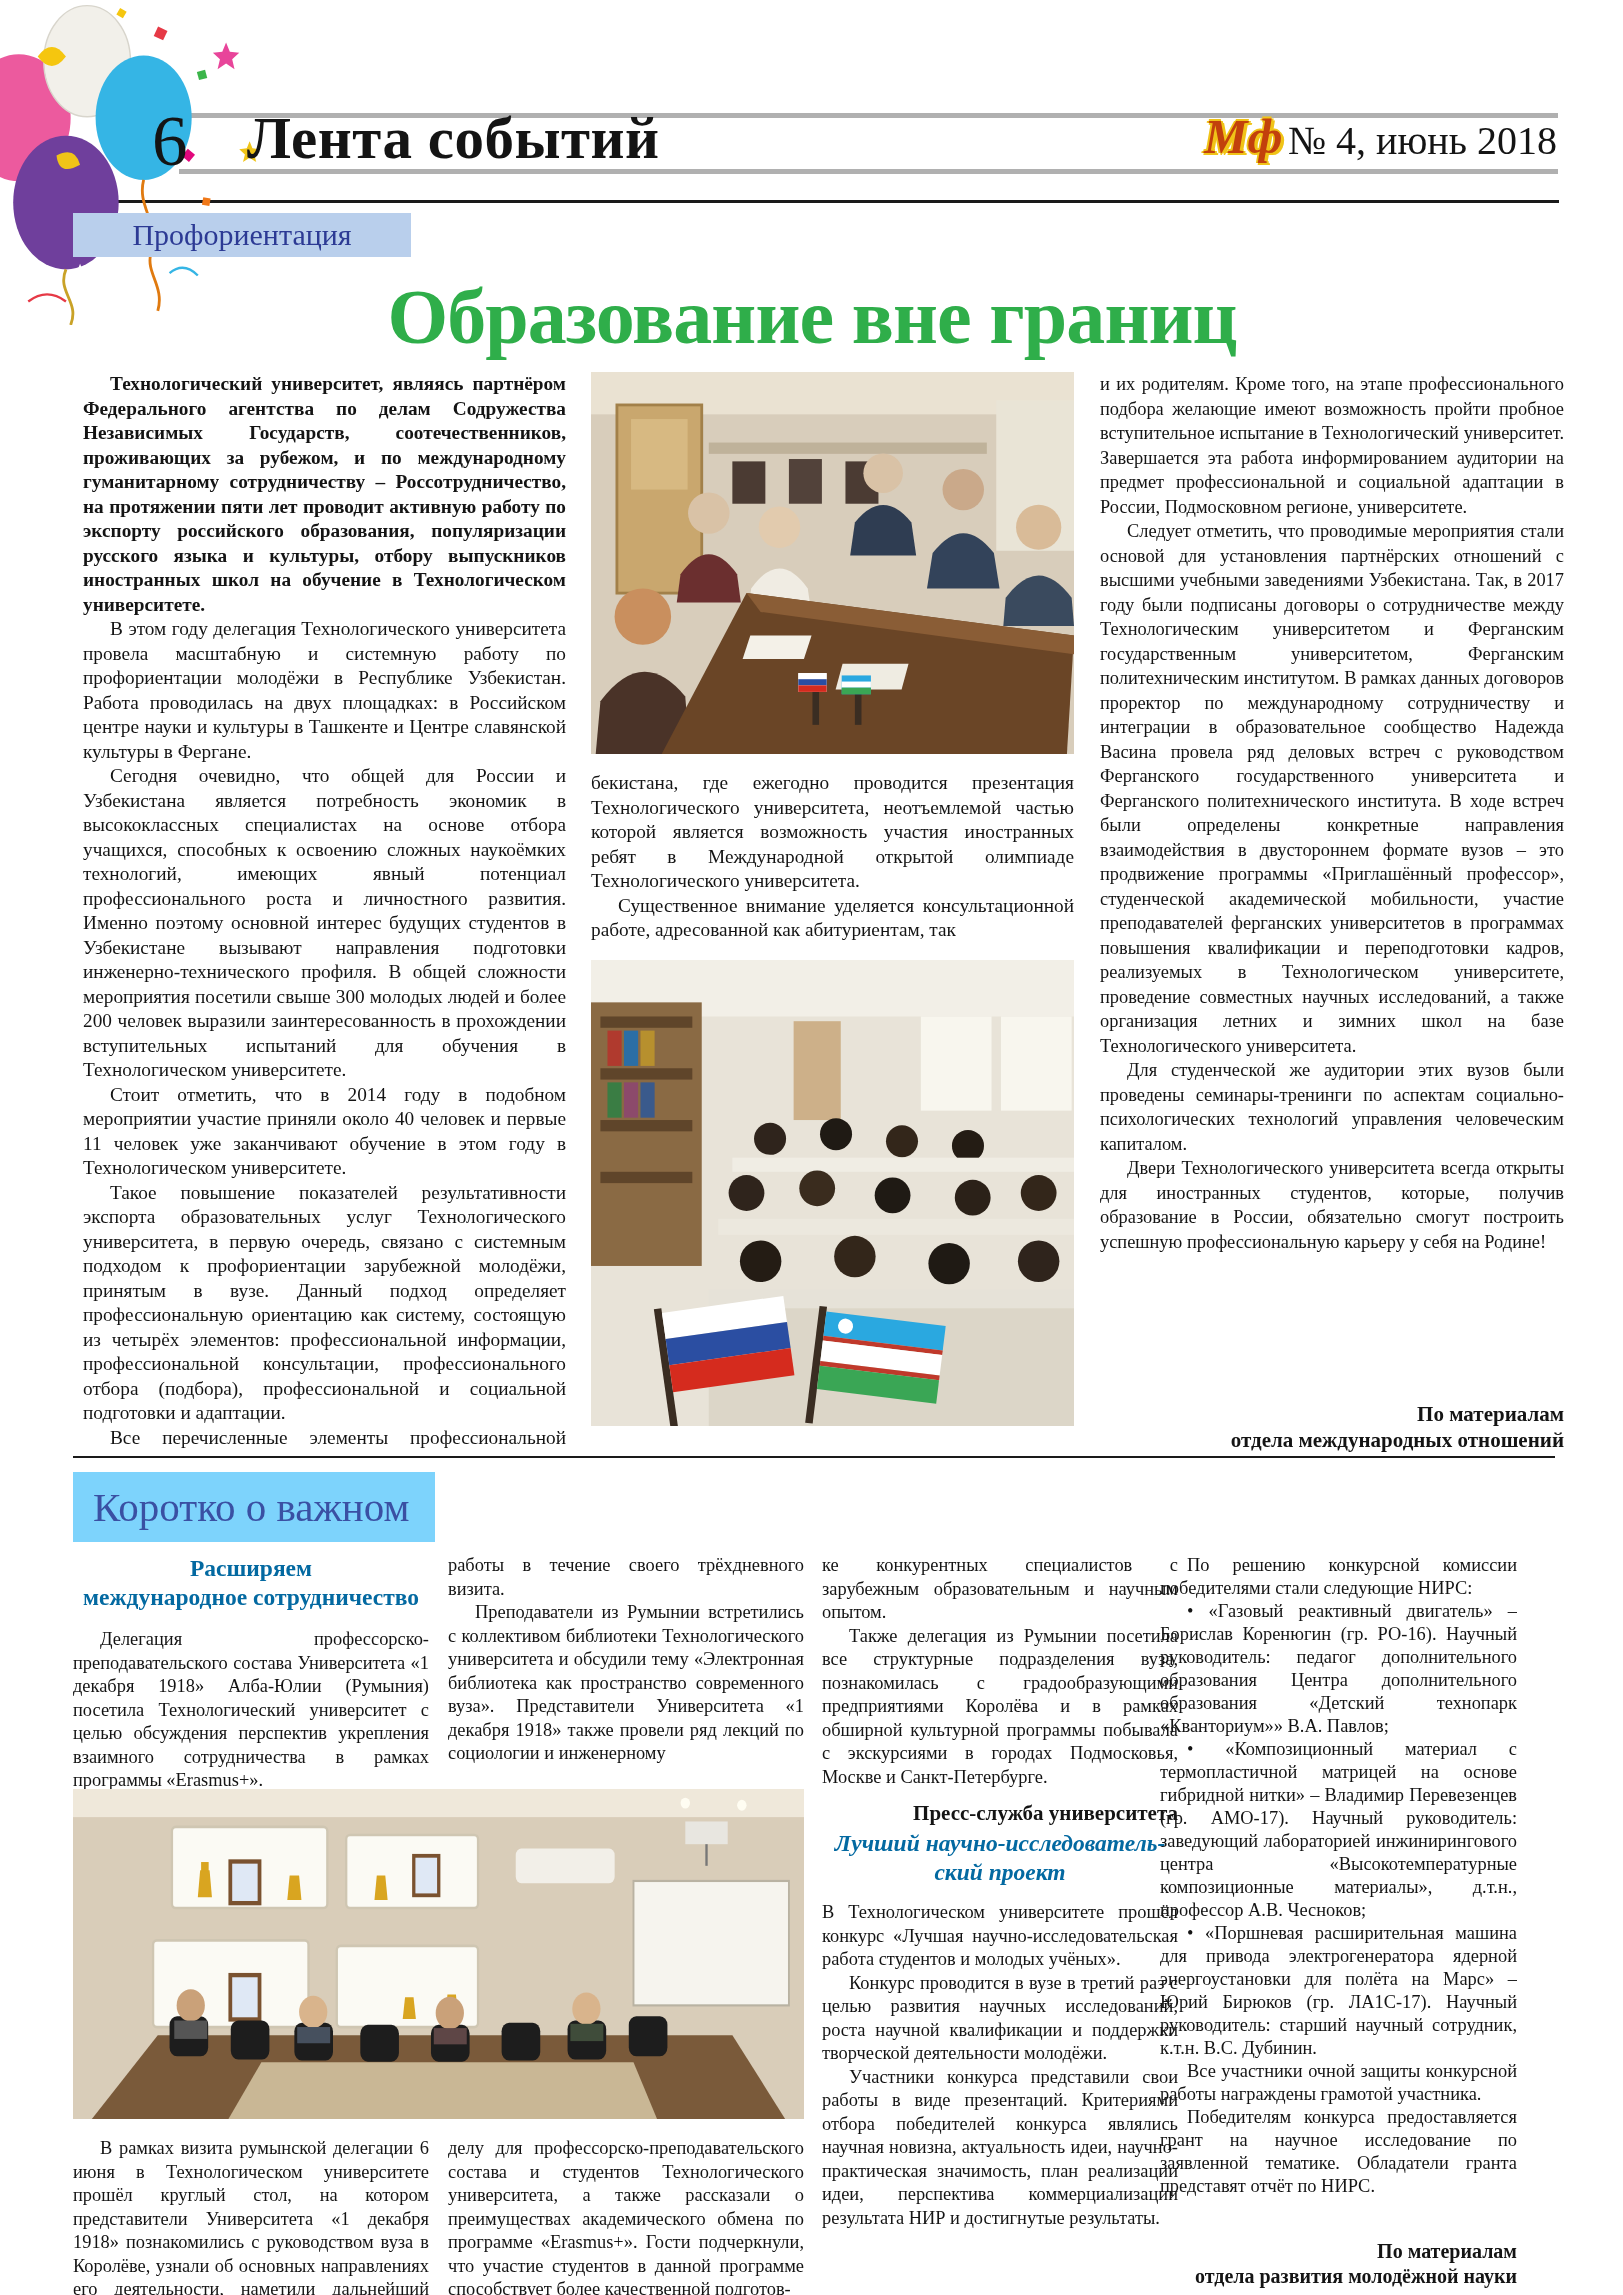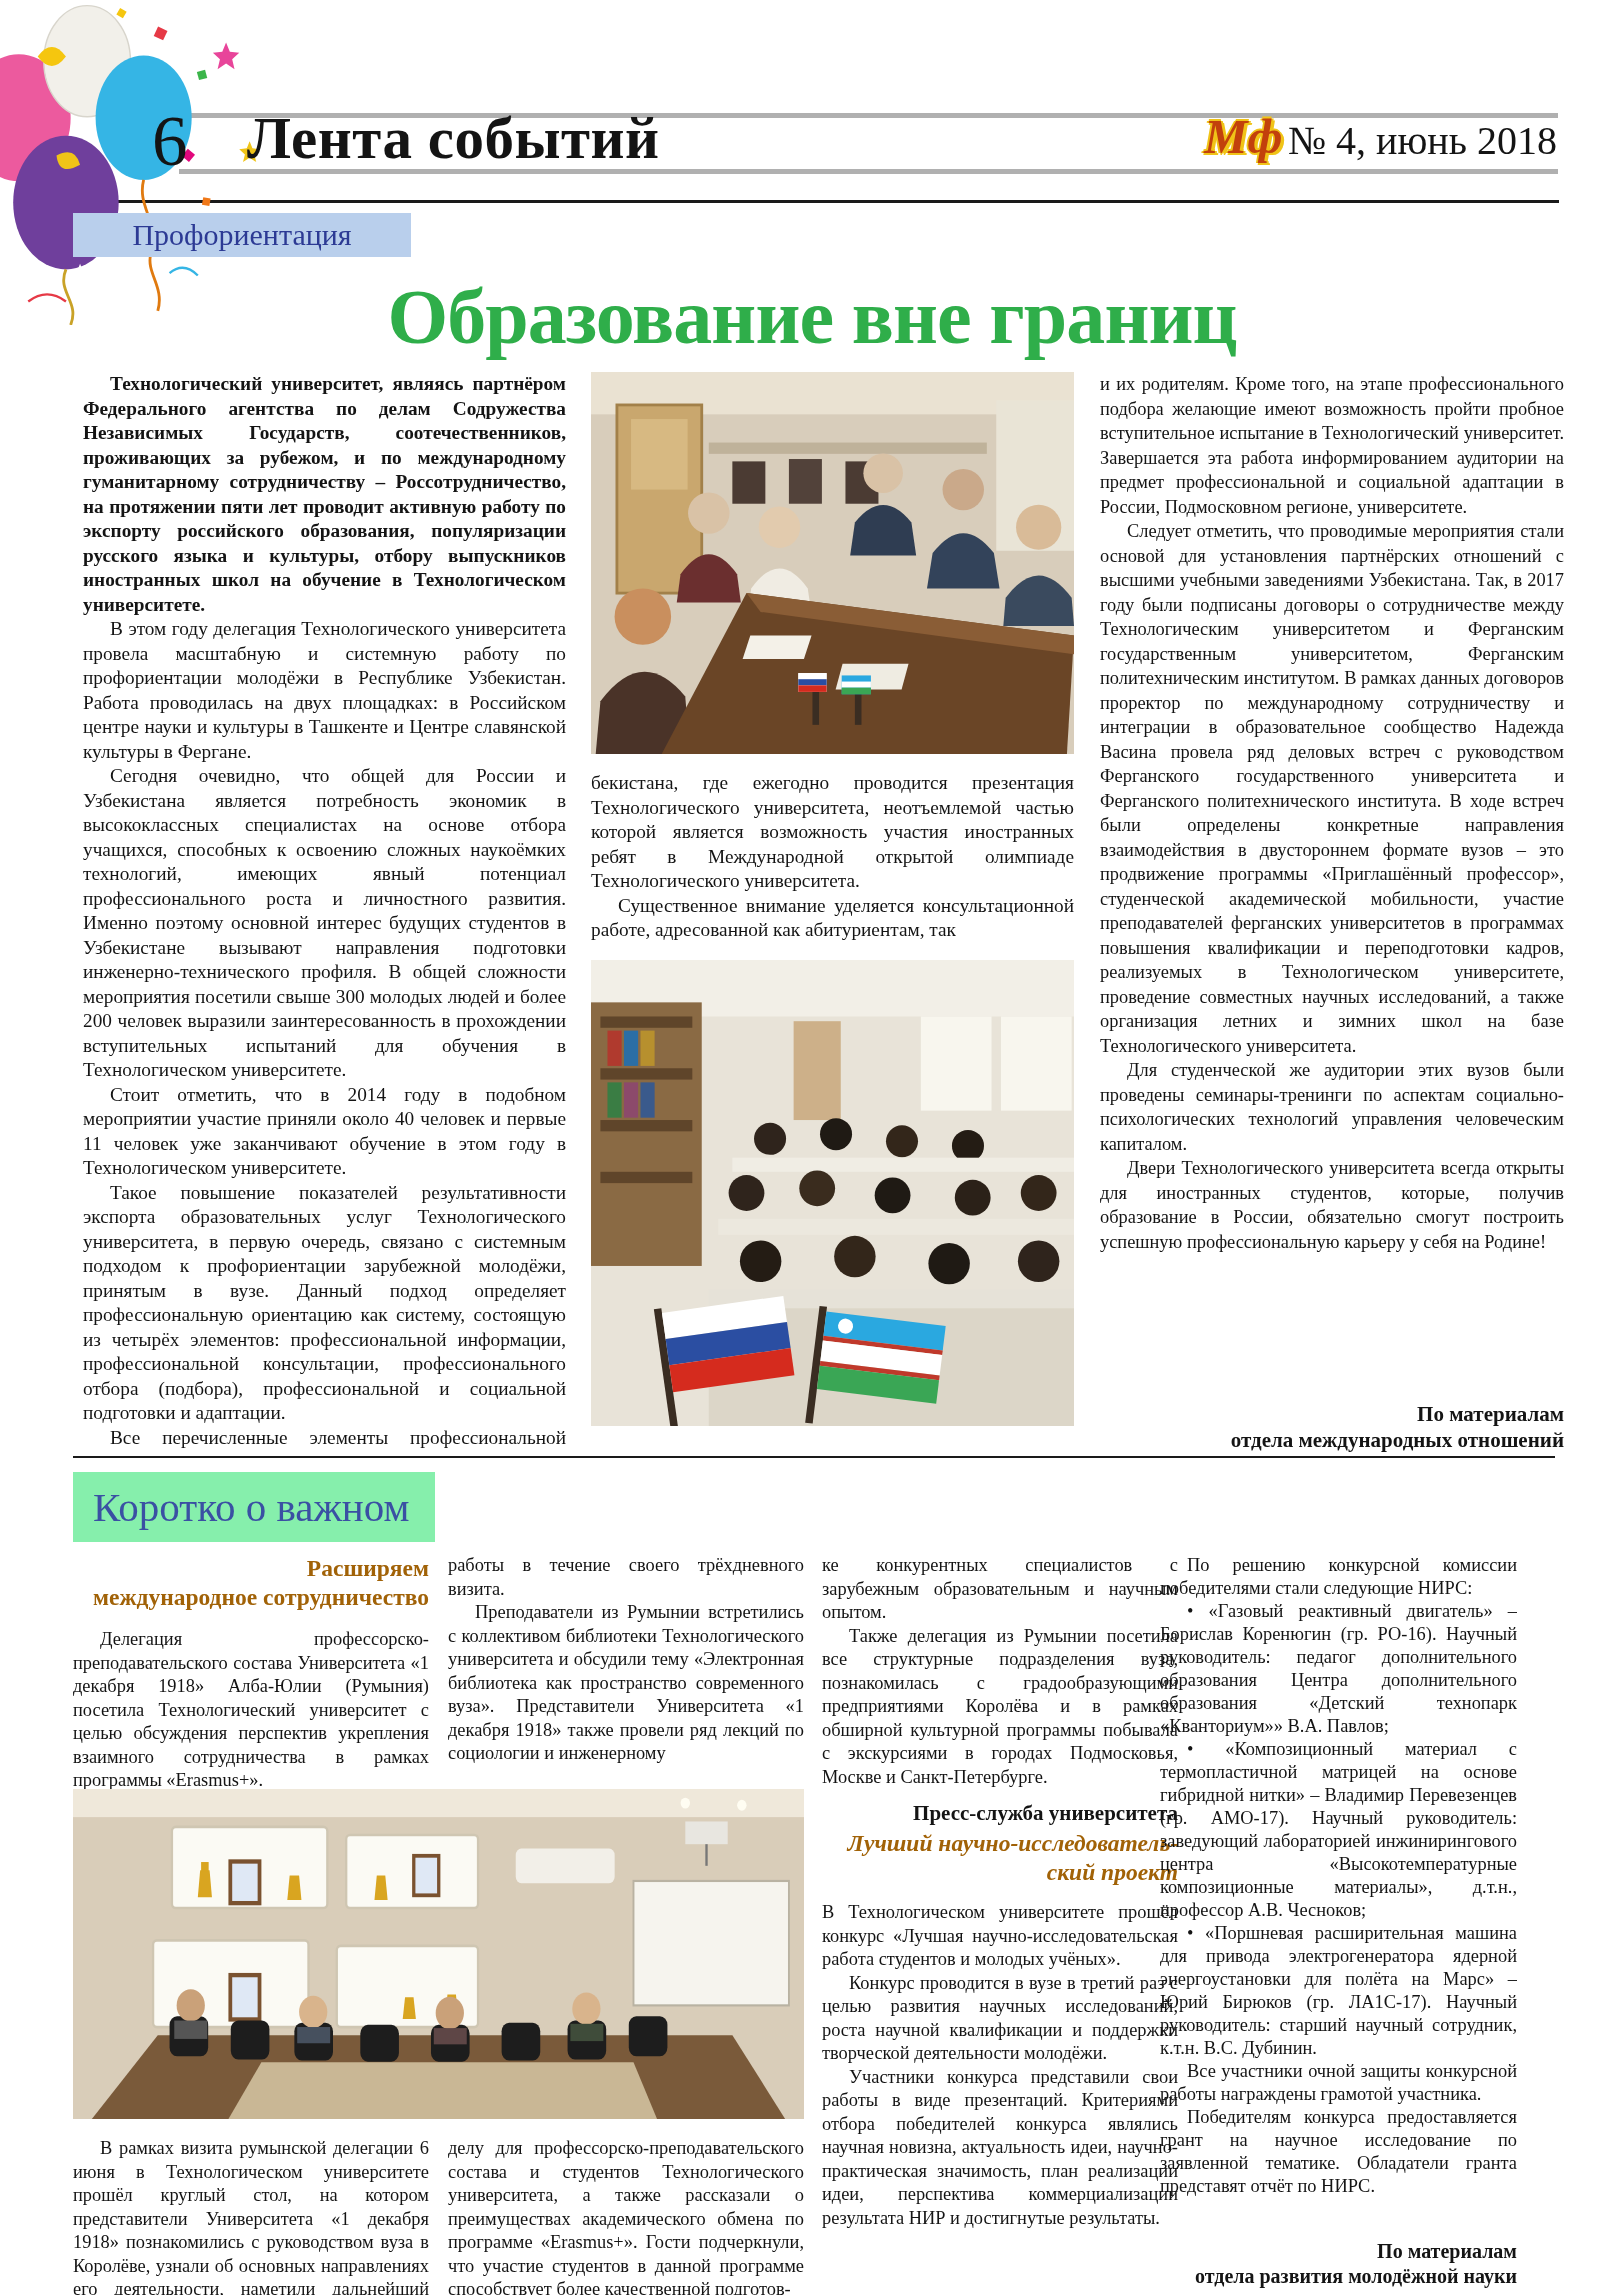--- a/index.html
+++ b/index.html
@@ -38,30 +38,30 @@
   #a1-col2-text { margin-top:17px; margin-bottom:17px; }
 
   .photo { display:block; }
   #photo-meeting { width:483px; height:382px; }
   #photo-classroom { width:483px; height:466px; }
   #photo-conference { left:73px; top:1789px; width:731px; height:330px; }
 
   #mid-divider { left:73px; top:1456px; width:1482px; height:2.4px; background:#1a1a1a; }
 
   
-  #section-banner { left:73px; top:1472px; width:362px; height:70px; background:#86efac;
+  #section-banner { left:73px; top:1472px; width:362px; height:70px; background:#7dd3fc;
     color:#3a50a3; font-size:41px; display:flex; align-items:center; padding-left:20px; box-sizing:border-box; }
   .bcol { position:absolute; top:1554px; height:742px; overflow:hidden; font-size:18.4px; line-height:23.5px; }
   #b-col1 { left:73px; width:356px; height:235px; }
   #b-col2 { left:448px; width:356px; height:235px; }
   #b-col3 { left:822px; width:356px; }
   #b-col4 { left:1160px; width:357px; line-height:23px; }
   #b-col1-bottom { left:73px; top:2137px; width:356px; height:158px; }
   #b-col2-bottom { left:448px; top:2137px; width:356px; height:158px; }
-  .story-title { color:#a16207; font-weight:bold; text-align:right; font-size:23.5px; line-height:29px; }
+  .story-title { color:#0369a1; font-weight:bold; text-align:center; font-size:23.5px; line-height:29px; }
   #story1-title { margin-bottom:16px; }
   #story2-title { margin:3px 0 14px 0;font-style:italic; }
   #press-byline { margin-top:11.3px; font-size:21px; }
   #b4-byline { position:absolute; right:0; bottom:6.6px; left:0; background:#fff; font-size:20px; line-height:25.4px; }
   #b-col4-text { padding-bottom:61px; }
 </style>
 </head>
 <body>
 
 <div id="page">

